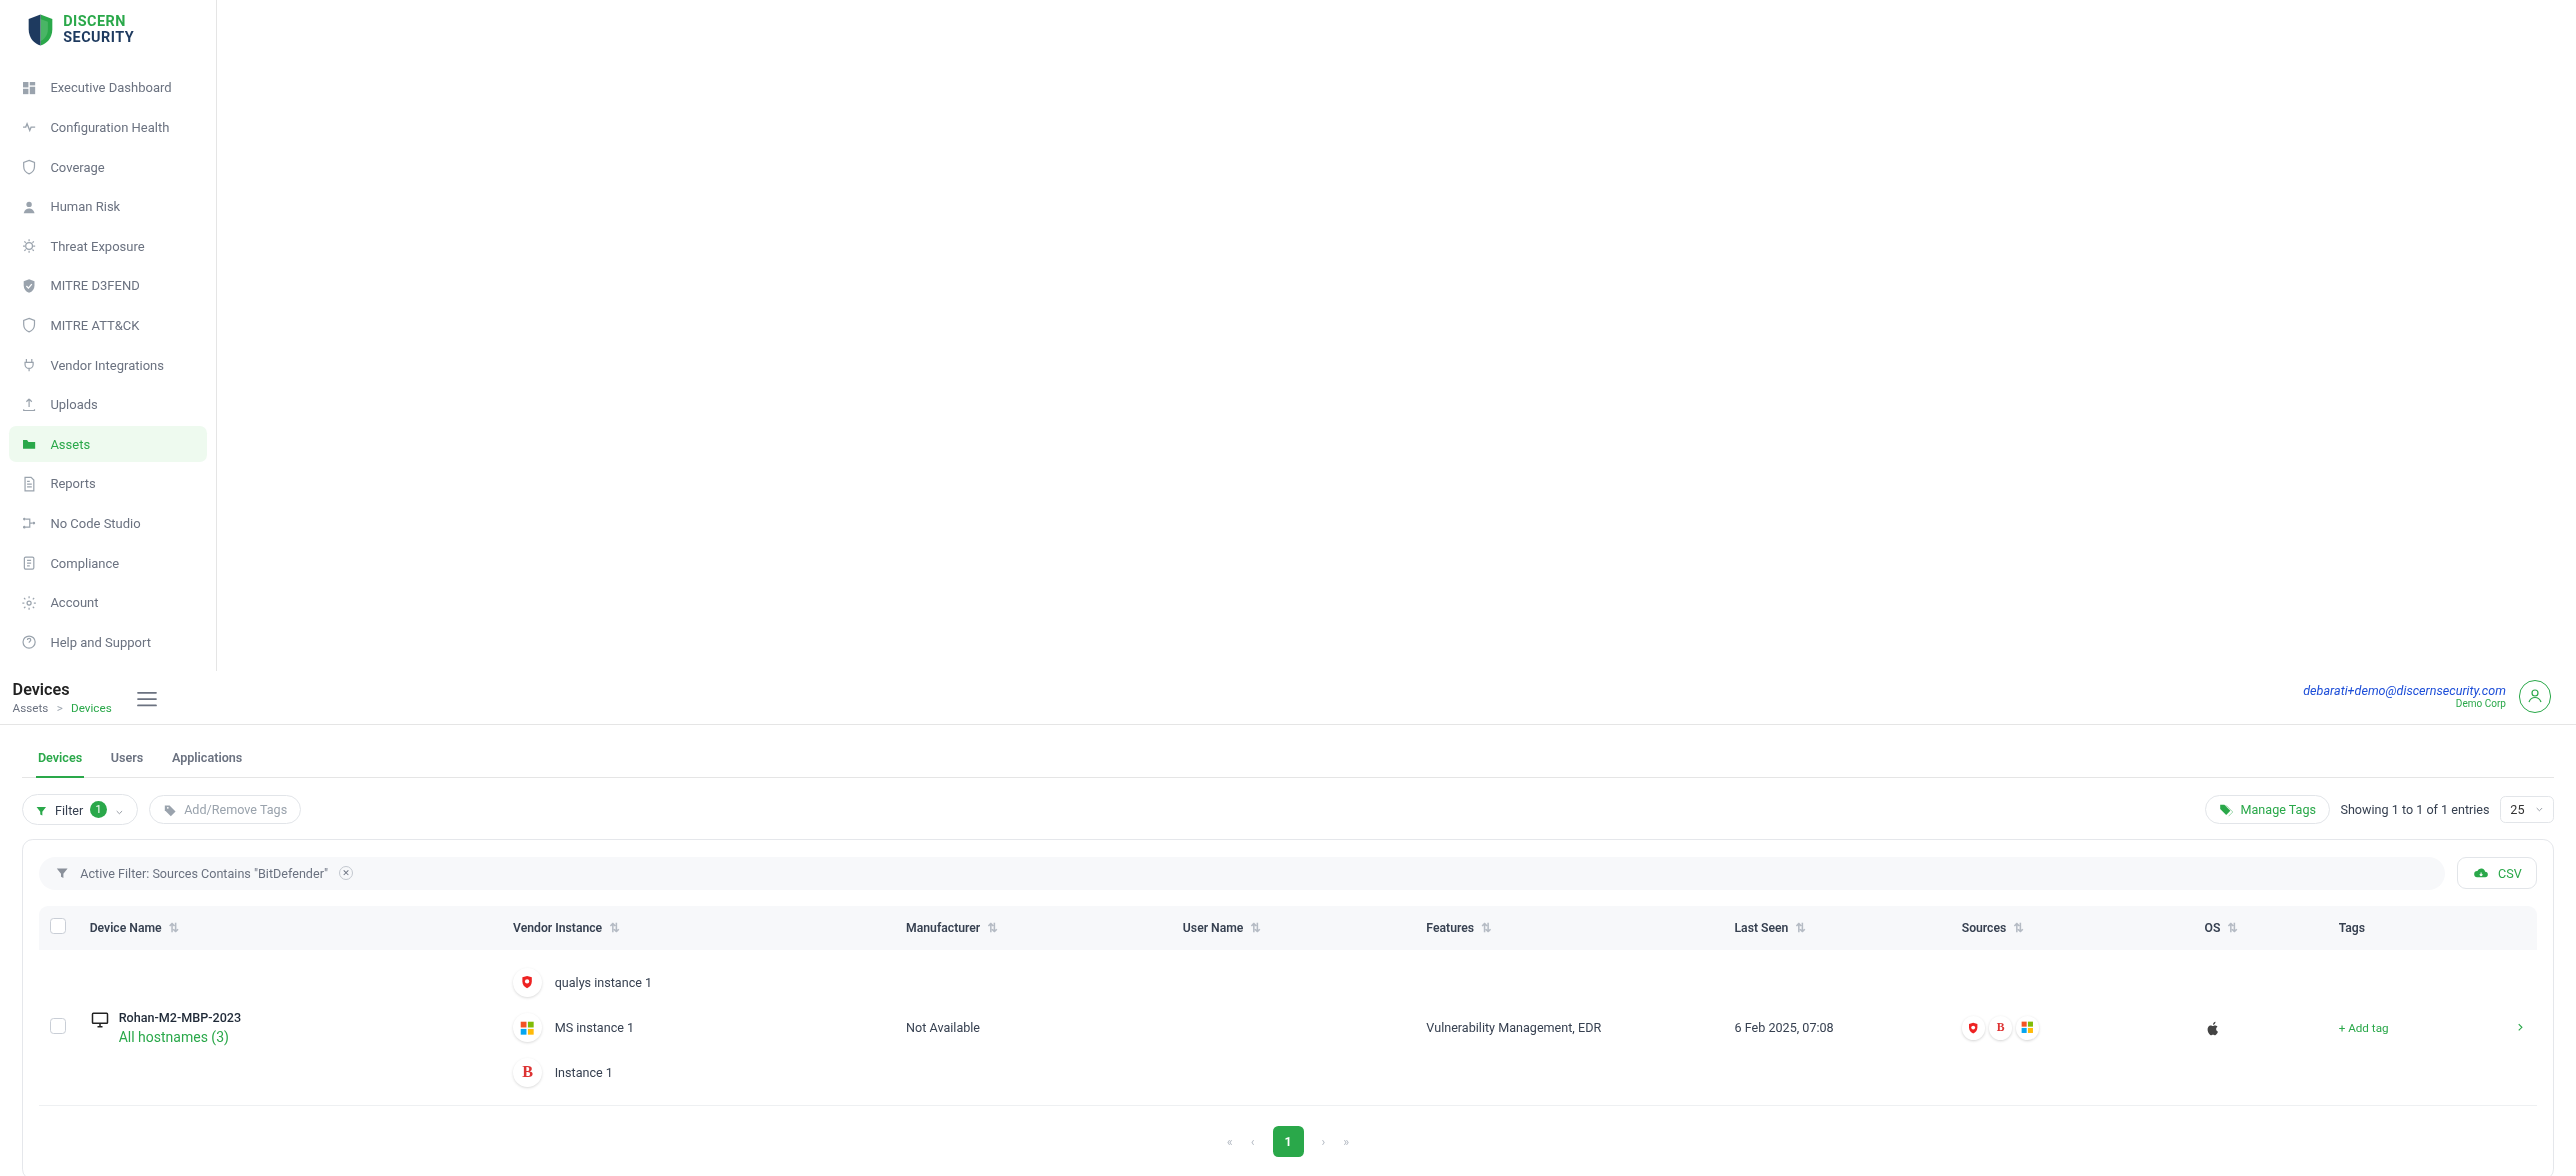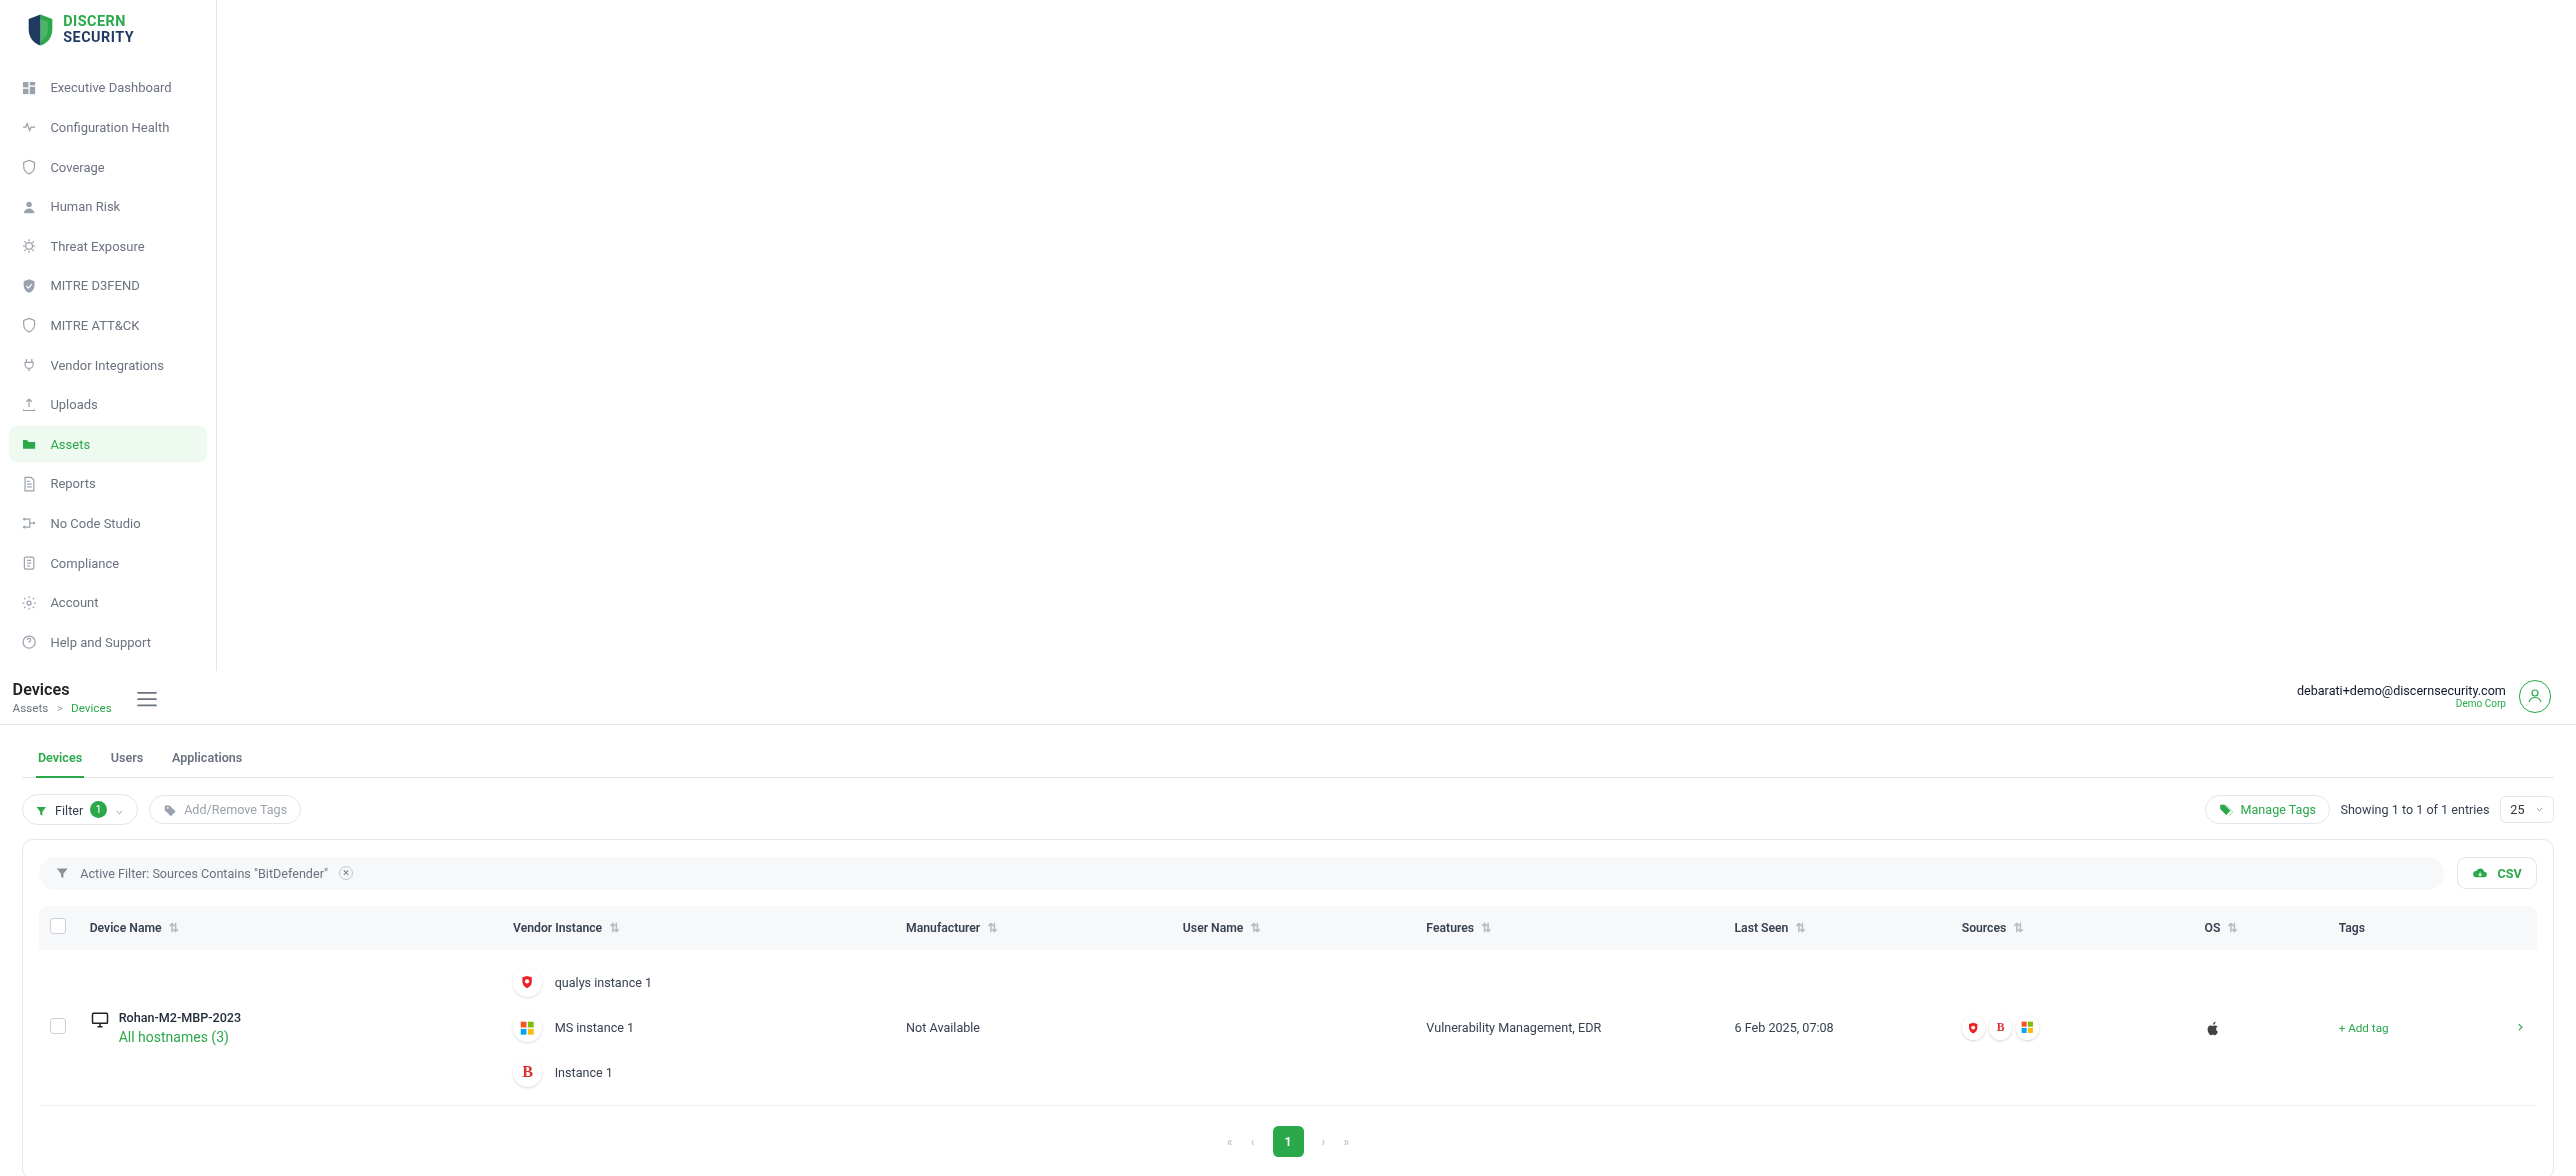--- a/index.html
+++ b/index.html
@@ -63,21 +63,21 @@
   }
   .topbar-left { display: flex; align-items: center; }
   .page-heading { font-size: 16.2px; font-weight: 600; color: #222; }
   .breadcrumb { font-size: 11.7px; margin-top: 1.8px; }
   .breadcrumb .crumb-link { color: #6b7280; }
   .breadcrumb .crumb-sep { color: #9aa3ad; margin: 0 5.4px; }
   .breadcrumb .crumb-current { color: #2aa84a; }
   .hamburger { margin-left: 25px; margin-top:3.6px; color: #6b7280; cursor:pointer; }
   .top-right { margin-left: auto; display:flex; align-items:center; gap:12.6px;}
   .user-meta { text-align: right; }
-  .user-email { color: #0f172a; font-size: 12.6px; }
+  .user-email { color: #1d4ed8; font-size: 12.6px; font-style: italic; }
   .user-org   { color: #2aa84a; font-size: 10px; }
   .avatar {
     width: 32.5px; height: 32.5px; border-radius: 902px;
     border: 1.4px solid #2aa84a; color:#2aa84a;
     display:flex; align-items:center; justify-content:center;
   }
 
   .content { padding: 16.2px 21.7px 36px 21.7px; }
 
   
@@ -129,21 +129,21 @@
     padding:9px 16.2px; color:#6b7280;
   }
   .chip-close {
     width:14.4px;height:14.4px;border:0.9px solid #c3c8cf;border-radius:902px;
     display:inline-flex;align-items:center;justify-content:center;font-size:9px;
     cursor:pointer;
   }
   .csv-btn {
     border:0.9px solid #e2e5e9; border-radius:9px; padding:7.2px 14.4px;
     display:flex; align-items:center; gap:9px; color:#2aa84a; cursor:pointer;
-    font-weight:700;
+    font-weight:400;
   }
 
   
   .tbl { width:100%; margin-top:16.2px; border-collapse:collapse; }
   .tbl thead th {
     background:#f7f8fa; text-align:left; font-weight:600; color:#374151;
     padding:12.6px 10.8px; font-size:12.2px;
     position:relative;
   }
   .tbl thead th:first-child { border-top-left-radius:9px; }

